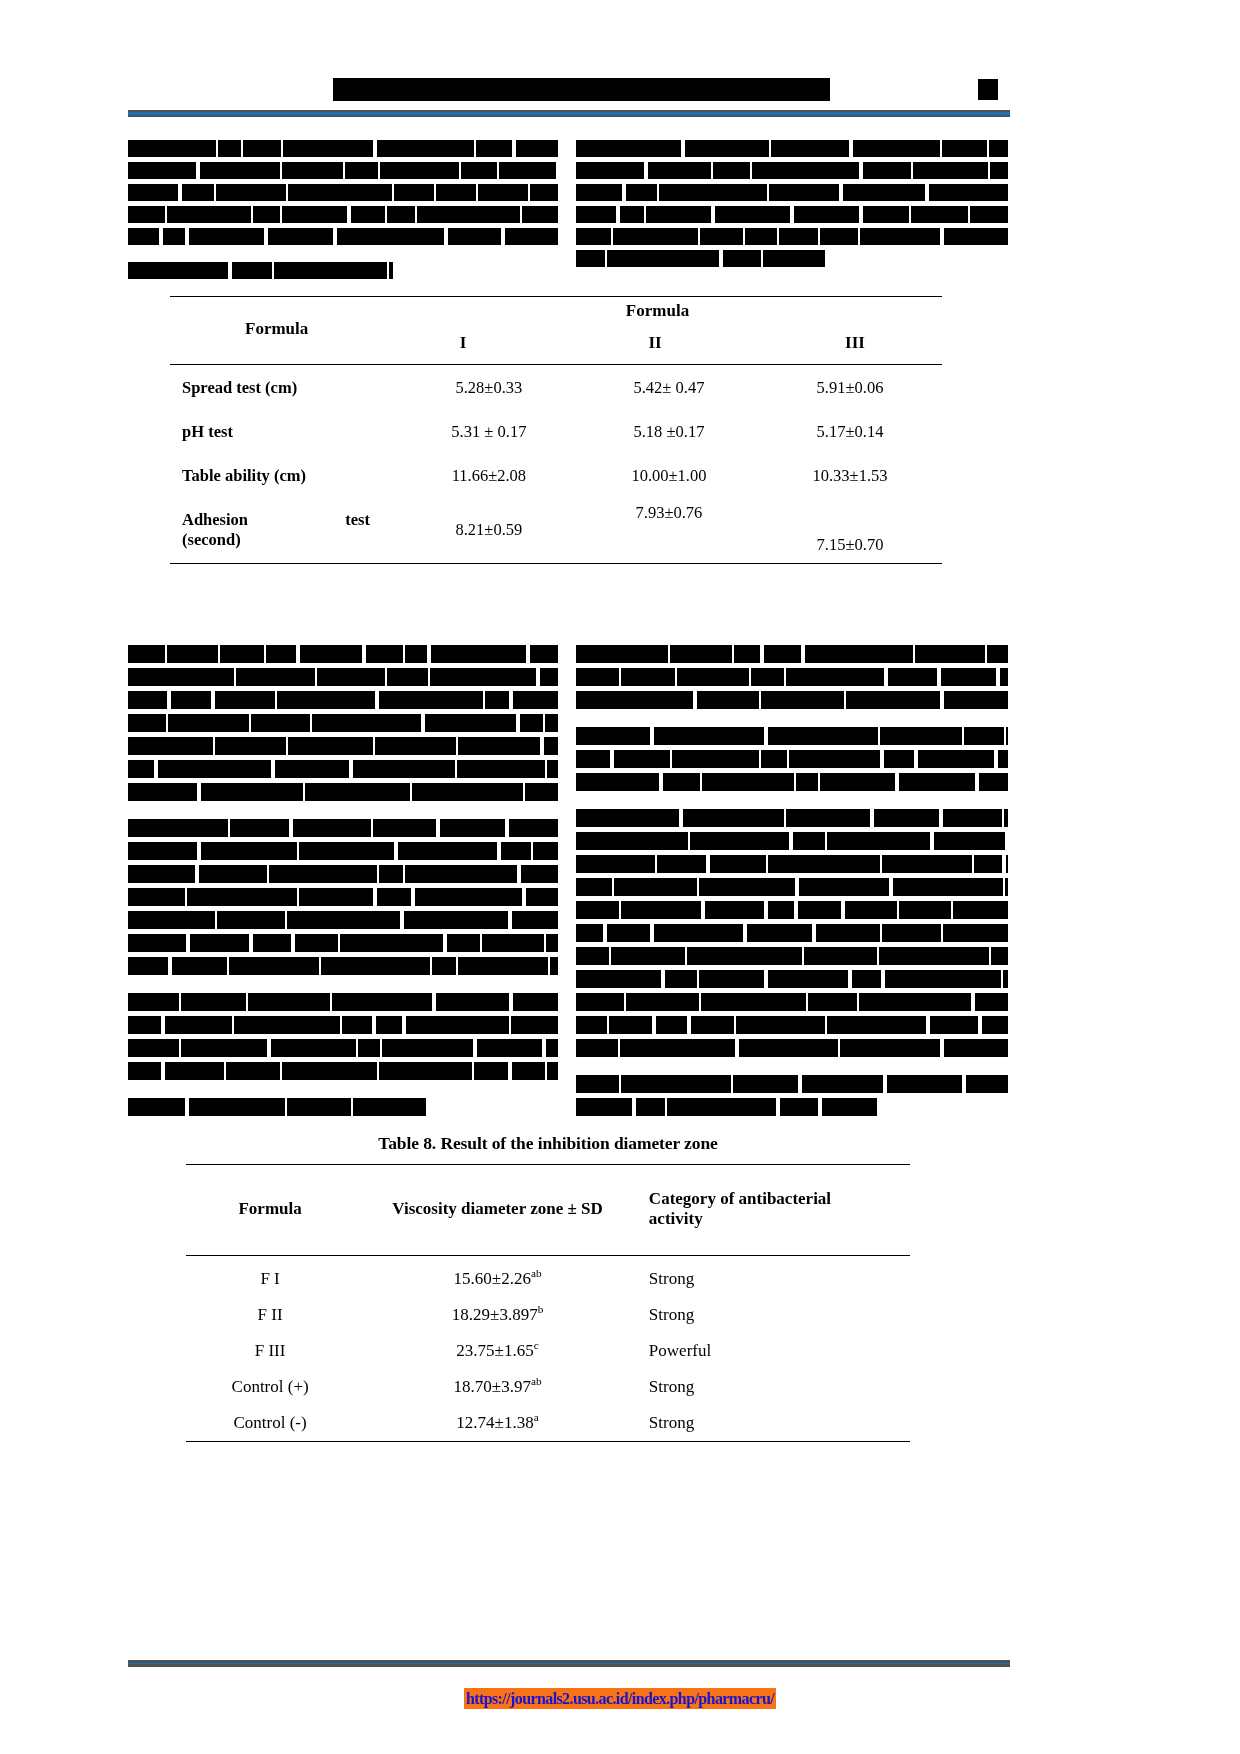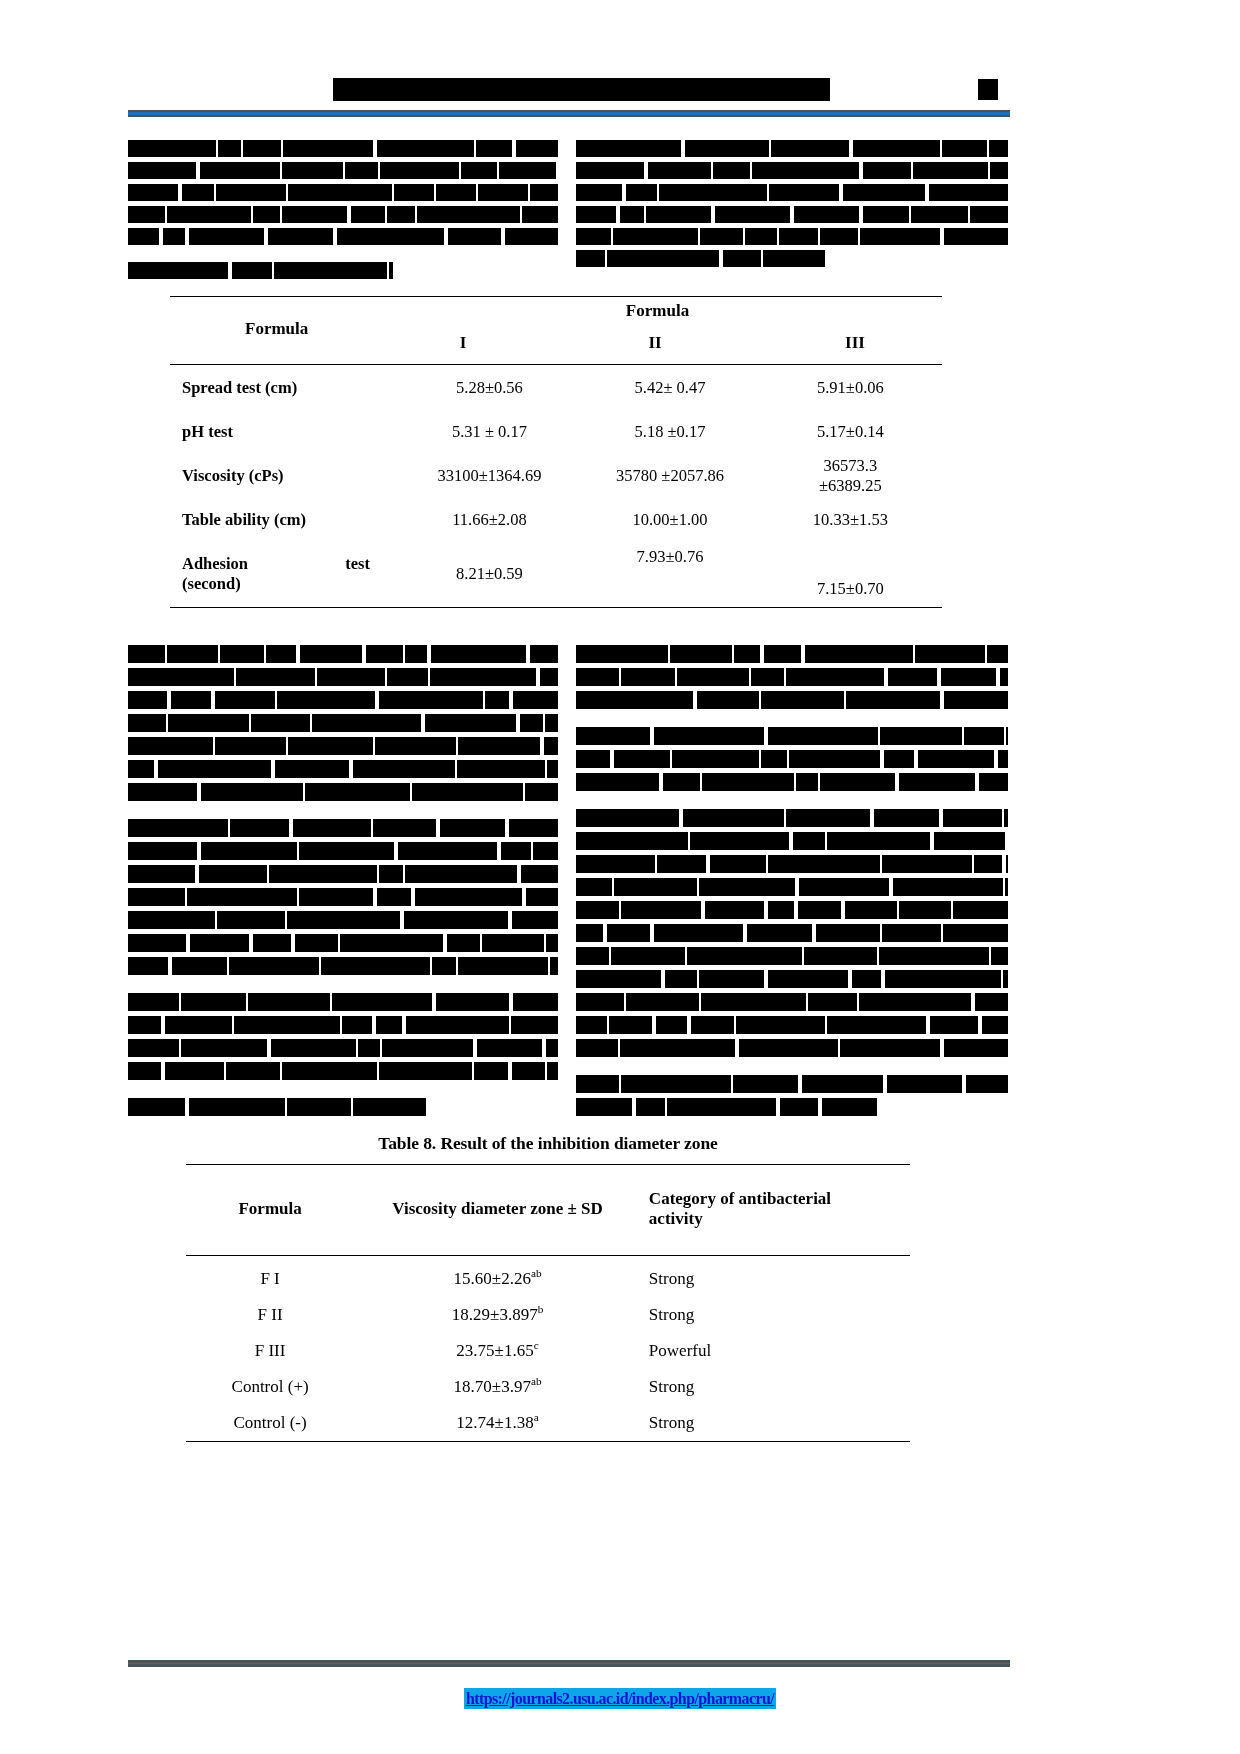--- a/index.html
+++ b/index.html
@@ -167,23 +167,22 @@
     left: 0; top: 1690px;
     width: 1240px;
     text-align: center;
     font-size: 16px;
     color: #1414d2;
     font-weight: bold;
     letter-spacing: -0.6px;
     filter: blur(0.6px);
   }
   .footer-link span {
-    background: #0ea5e9;
+    background: #f97316;
     color: #1414d2;
-    text-decoration: underline;
     padding: 2px 2px;
   }
 </style>
 </head>
 <body>
 
 <div class="page-header">
   <div class="header-redaction" id="hdr-title-bar"></div>
   <div class="header-redaction" id="hdr-page-num"></div>
 </div>
@@ -281,38 +280,29 @@
     <div class="t2-formula-span">Formula</div>
     <div class="t2-sub c1">I</div>
     <div class="t2-sub c2">II</div>
     <div class="t2-sub c3">III</div>
   </div>
 
   <table class="body">
     <tbody>
       <tr>
         <td class="lbl">Spread test  (cm)</td>
-        <td class="val">5.28±0.56</td>
+        <td class="val">5.28±0.33</td>
         <td class="val">5.42± 0.47</td>
         <td class="val c3">5.91±0.06</td>
       </tr>
       <tr>
         <td class="lbl">pH test</td>
         <td class="val">5.31 ± 0.17</td>
         <td class="val">5.18 ±0.17</td>
         <td class="val c3">5.17±0.14</td>
-      </tr>
-      <tr>
-        <td class="lbl">Viscosity (cPs)</td>
-        <td class="val">33100±1364.69</td>
-        <td class="val">35780 ±2057.86</td>
-        <td class="val c3">
-          <div>36573.3</div>
-          <div>±6389.25</div>
-        </td>
       </tr>
       <tr>
         <td class="lbl">Table ability (cm)</td>
         <td class="val">11.66±2.08</td>
         <td class="val">10.00±1.00</td>
         <td class="val c3">10.33±1.53</td>
       </tr>
       <tr>
         <td class="lbl">
           <div class="adh-just">

